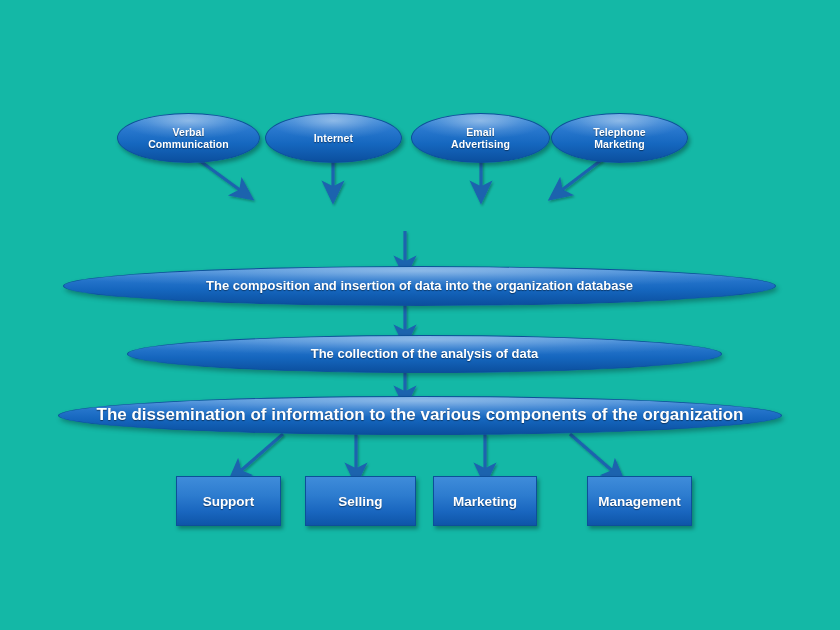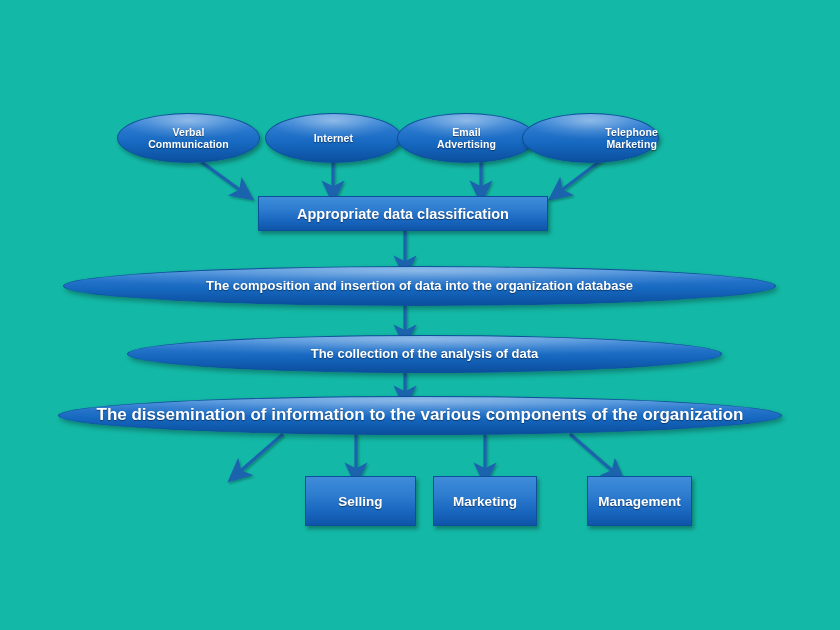--- a/index.html
+++ b/index.html
@@ -118,50 +118,50 @@
       <div>Communication</div>
     </div>
   </div>
 
   <div class="node ell-src" style="left:265px; top:113px; width:137px; height:50px;">
     <div>
       <div>Internet</div>
     </div>
   </div>
 
-  <div class="node ell-src" style="left:397px; top:113px; width:139px; height:50px;">
+  <div class="node ell-src" style="left:411px; top:113px; width:139px; height:50px;">
     <div>
       <div>Email</div>
       <div>Advertising</div>
     </div>
   </div>
 
-  <div class="node ell-src" style="left:522px; top:113px; width:137px; height:50px;justify-content:flex-end;">
+  <div class="node ell-src" style="left:551px; top:113px; width:137px; height:50px;">
     <div>
       <div>Telephone</div>
       <div>Marketing</div>
     </div>
   </div>
 
-  <div class="node rect r-classify" style="left:258px; top:196px; width:290px; height:35px;">
-    <span>Appropriate data classification</span>
-  </div>
 
   <div class="node ell-wide p-compose" style="left:63px; top:266px; width:713px; height:40px;justify-content:center;">
     <span>The composition and insertion of data into the organization database</span>
   </div>
 
   <div class="node ell-wide p-collect" style="left:127px; top:335px; width:595px; height:38px;justify-content:center;">
     <span>The collection of the analysis of data</span>
   </div>
 
   <div class="node ell-wide p-dissem" style="left:58px; top:396px; width:724px; height:39px;">
     <span>The dissemination of information to the various components of the organization</span>
   </div>
 
+  <div class="node rect r-dept" style="left:176px; top:476px; width:105px; height:50px;">
+    <span>Support</span>
+  </div>
 
   <div class="node rect r-dept" style="left:305px; top:476px; width:111px; height:50px;">
     <span>Selling</span>
   </div>
 
   <div class="node rect r-dept" style="left:433px; top:476px; width:104px; height:50px;">
     <span>Marketing</span>
   </div>
 
   <div class="node rect r-dept" style="left:587px; top:476px; width:105px; height:50px;">

